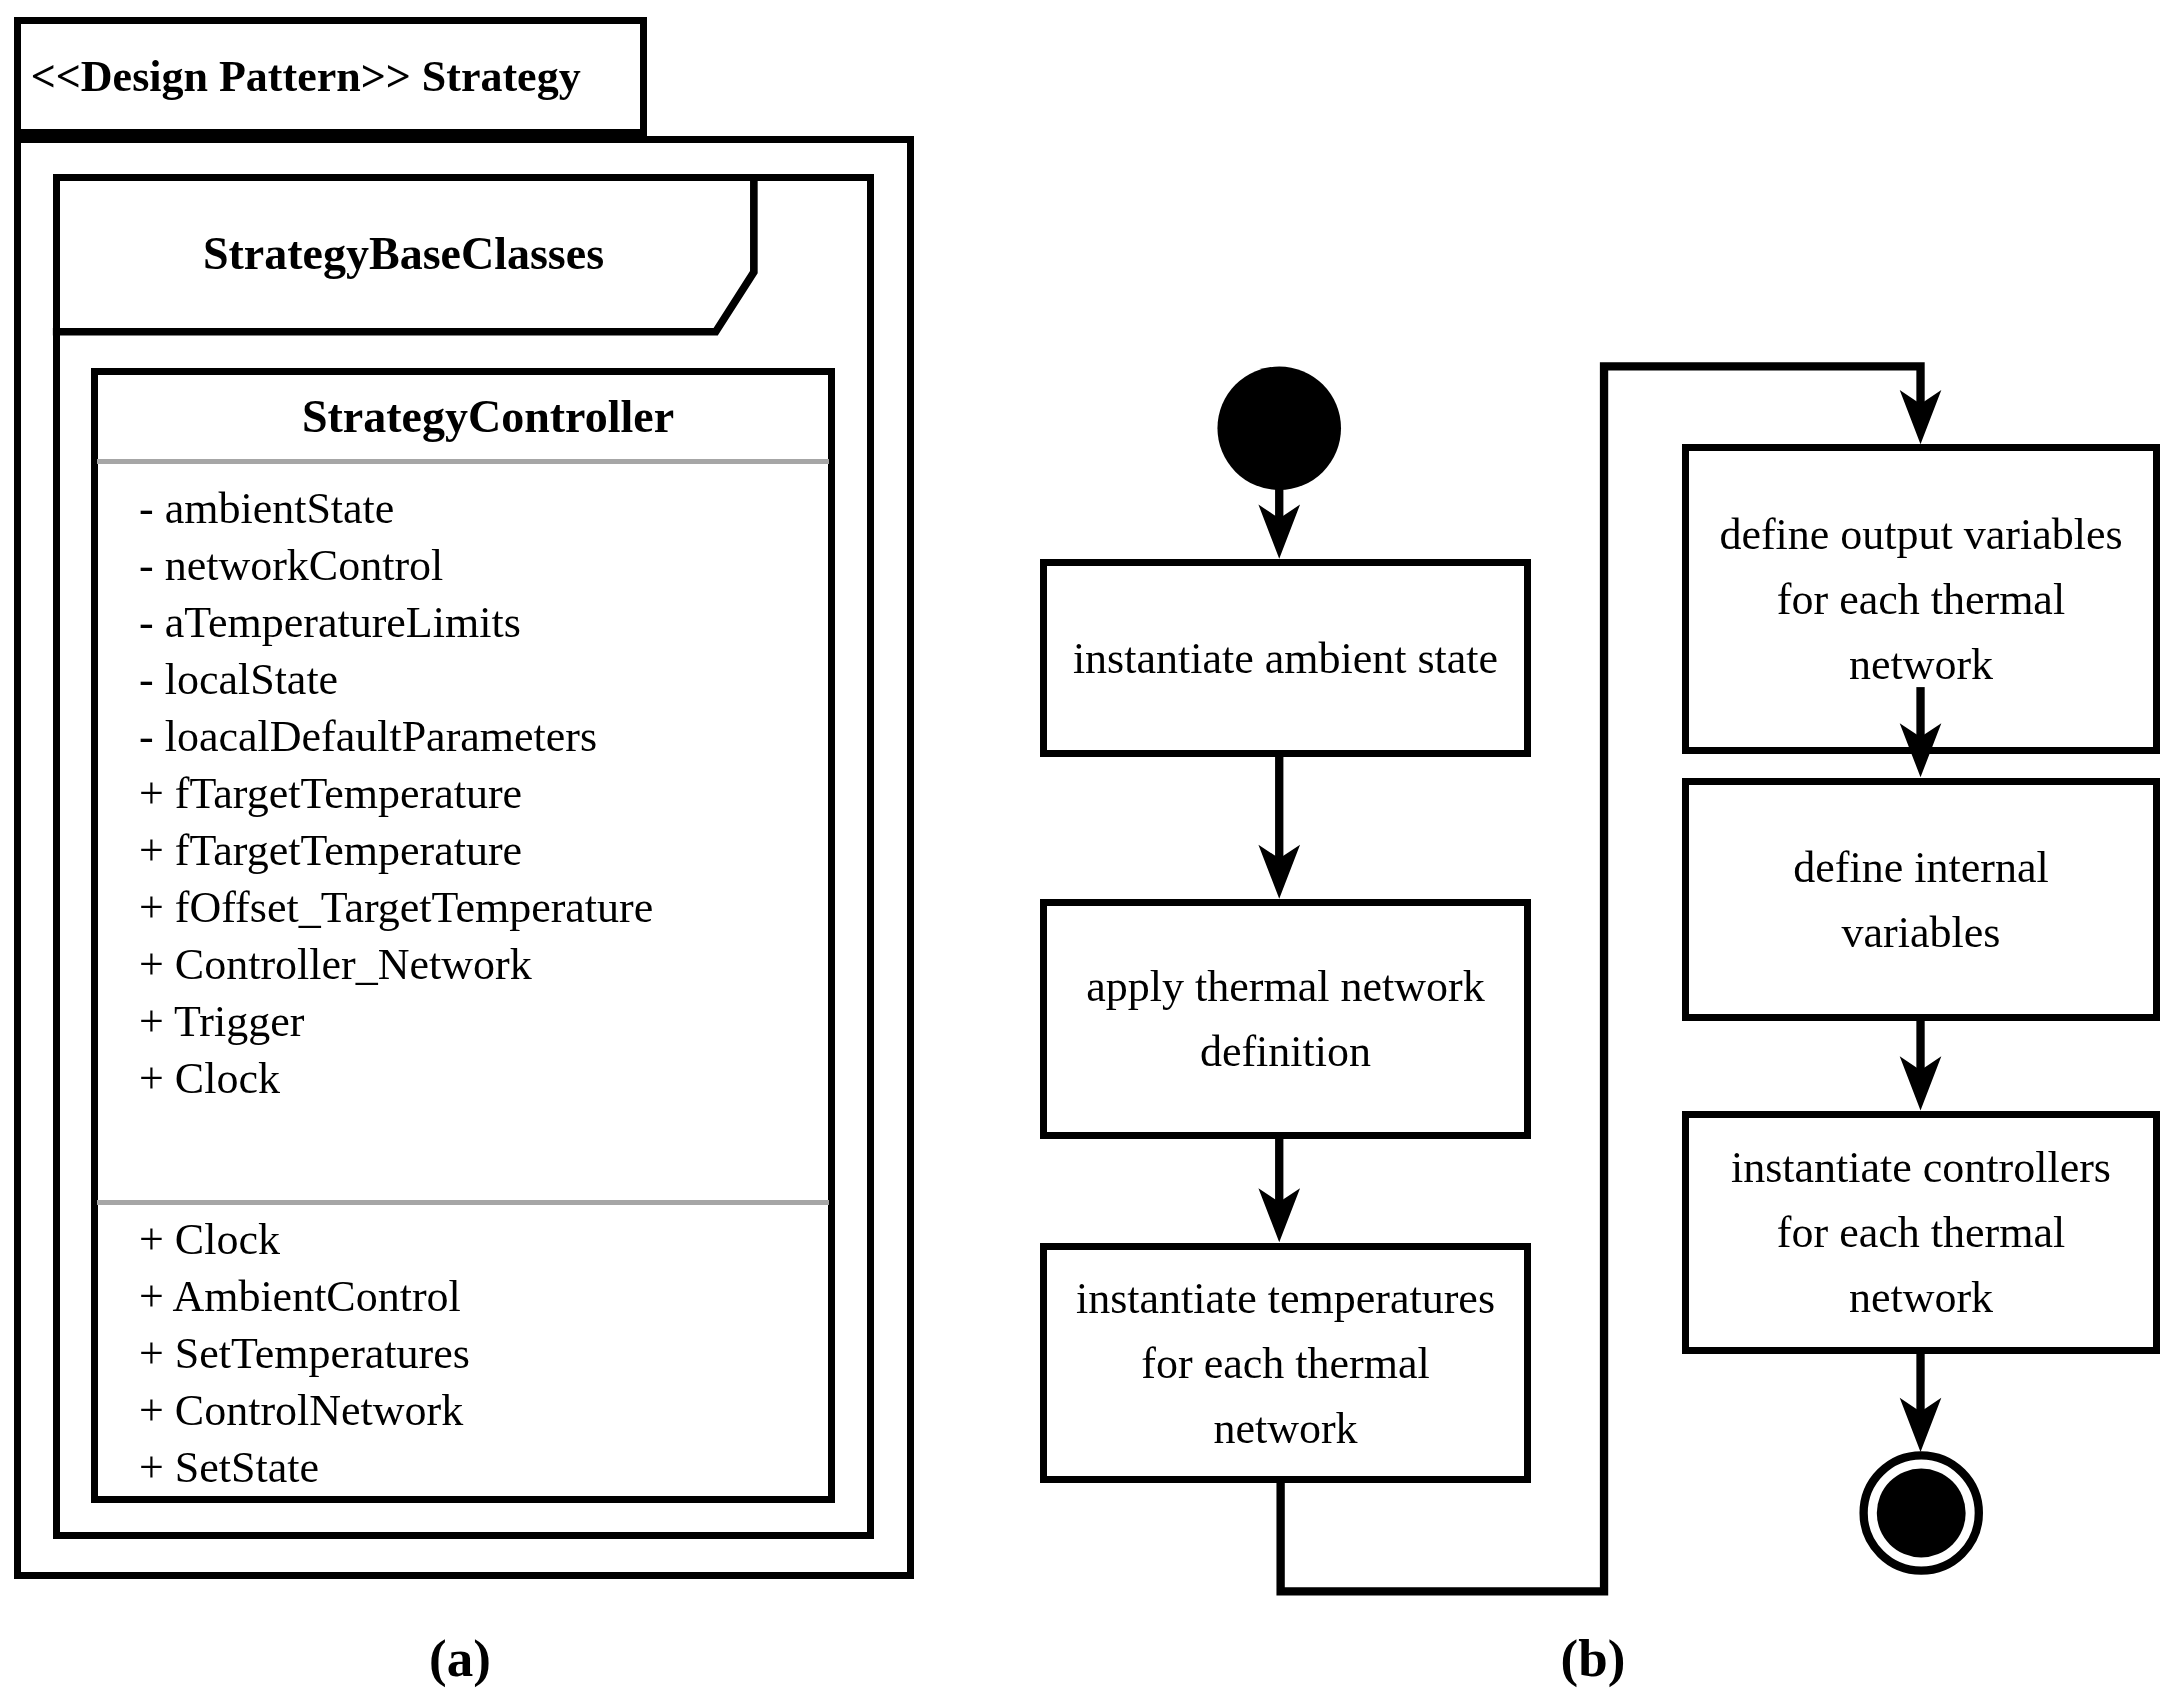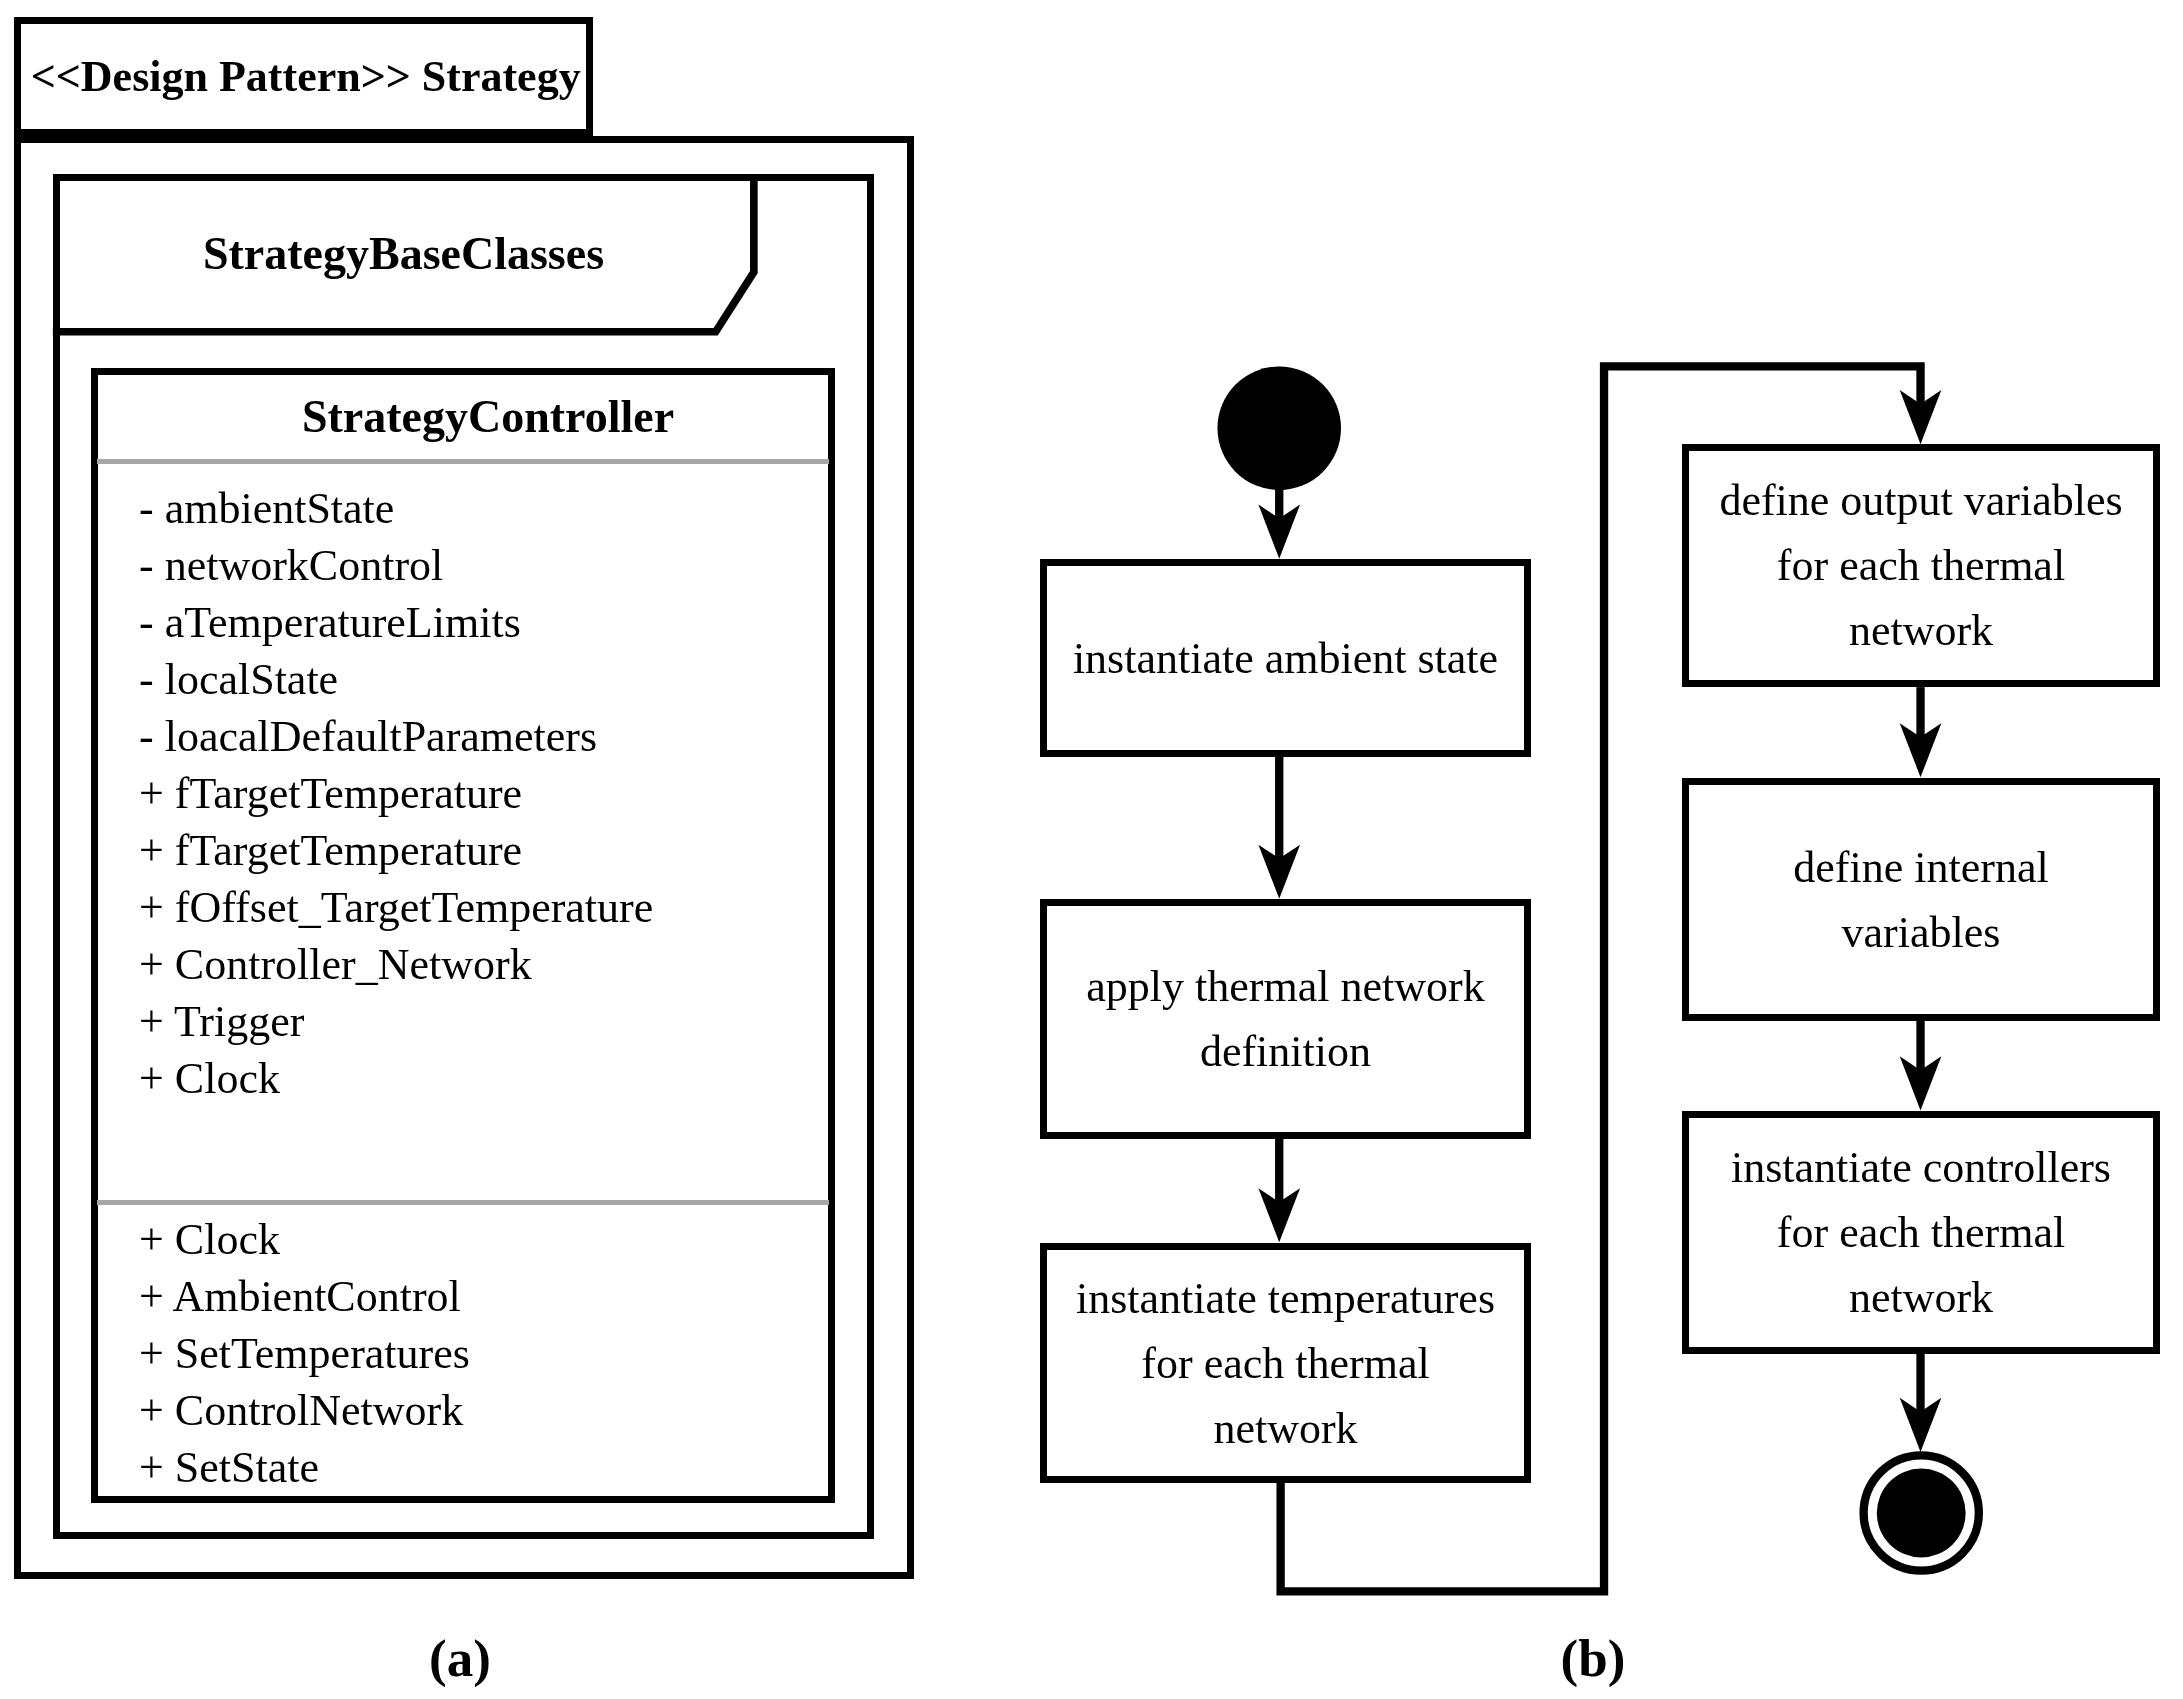--- a/index.html
+++ b/index.html
@@ -3,21 +3,21 @@
 <meta charset="utf-8">
 <style>
   html,body{margin:0;padding:0;background:#ffffff;}
   .stage{
     position:relative;width:2183px;height:1699px;background:#ffffff;
     font-family:"Liberation Serif","DejaVu Serif",serif;color:#000;
     overflow:hidden;
   }
   .abs{position:absolute;box-sizing:border-box;}
   
-  .pkg-tab{left:14px;top:16.7px;width:579px;height:119px;border:7px solid #000;background:#fff;
+  .pkg-tab{left:14px;top:16.7px;width:633px;height:119px;border:7px solid #000;background:#fff;
            display:flex;align-items:center;padding-left:9.7px;}
   .pkg-tab-title{font-weight:bold;font-size:44px;white-space:nowrap;}
   .pkg-body{left:14px;top:136px;width:900px;height:1443px;border:7.6px solid #000;background:#fff;}
   .sbc-body{left:53px;top:174px;width:821px;height:1365px;border:7.6px solid #000;background:#fff;}
   .sbc-title{left:53px;top:174px;width:701px;height:158px;display:flex;align-items:center;justify-content:center;
              font-weight:bold;font-size:46px;}
   .cls-box{left:91px;top:368px;width:744px;height:1135px;border:7.6px solid #000;background:#fff;}
   .cls-title{left:91px;top:372px;width:744px;height:89px;display:flex;align-items:center;justify-content:center;
              font-weight:bold;font-size:46px;margin-left:25px;}
   .divider{left:97px;width:732px;height:4.9px;background:#a6a6a6;}
@@ -26,21 +26,21 @@
   .member-list{left:110px;width:708px;font-size:44px;margin-left:29px;}
   .member-list div{height:57px;line-height:57px;white-space:nowrap;}
   .attr-list{top:480px;}
   .op-list{top:1211px;}
   
   .step{border:7.6px solid #000;background:#fff;display:flex;align-items:center;justify-content:center;
         text-align:center;font-size:44px;line-height:65px;white-space:pre-line;}
   .s1{left:1040px;top:559px;width:491px;height:198px;}
   .s2{left:1040px;top:899px;width:491px;height:240px;}
   .s3{left:1040px;top:1243px;width:491px;height:240px;}
-  .s4{left:1682px;top:444px;width:478px;height:243px;}
+  .s4{left:1682px;top:444px;width:478px;height:310px;}
   .s5{left:1682px;top:778px;width:478px;height:243px;}
   .s6{left:1682px;top:1111px;width:478px;height:243px;}
   
   .panel-label{font-weight:bold;font-size:53px;width:208px;text-align:center;height:69px;line-height:69px;}
   .label-a{left:356px;top:1624px;}
   .label-b{left:1489px;top:1624px;}
   .linework{left:0;top:0;width:2183px;height:1699px;pointer-events:none;}
 </style>
 </head>
 <body>

